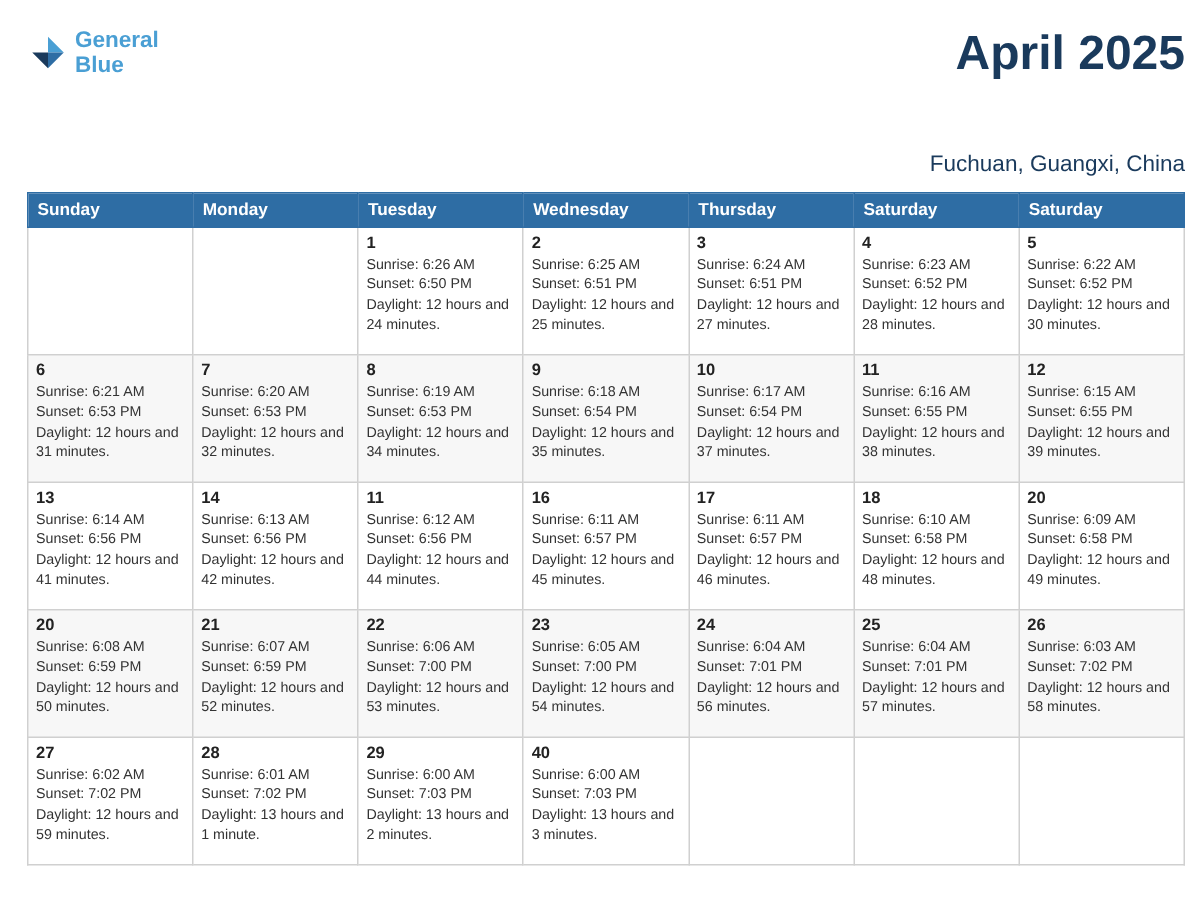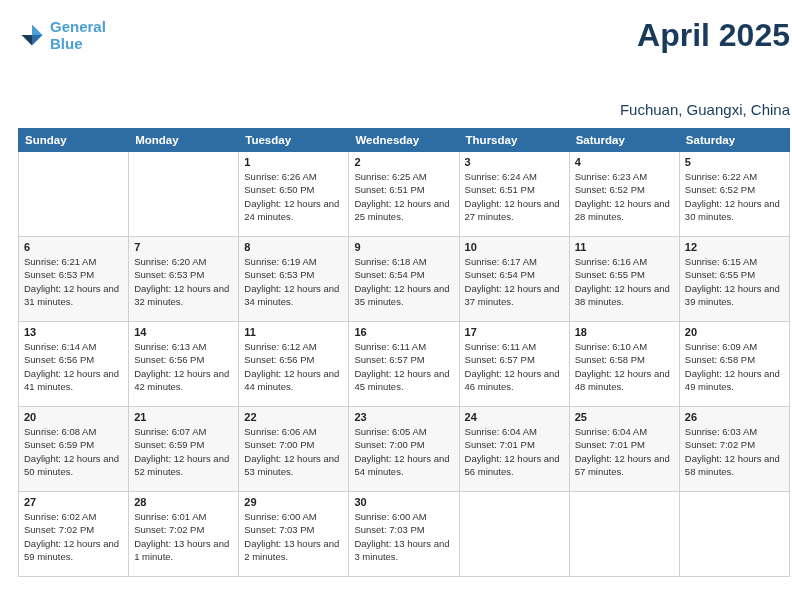--- a/index.html
+++ b/index.html
@@ -258,21 +258,21 @@
           </td>
           <td>
             <span class="day-num">28</span>
             <div class="day-info">Sunrise: 6:01 AM<br>Sunset: 7:02 PM<br>Daylight: 13 hours and 1 minute.</div>
           </td>
           <td>
             <span class="day-num">29</span>
             <div class="day-info">Sunrise: 6:00 AM<br>Sunset: 7:03 PM<br>Daylight: 13 hours and 2 minutes.</div>
           </td>
           <td>
-            <span class="day-num">30</span>
+            <span class="day-num">40</span>
             <div class="day-info">Sunrise: 6:00 AM<br>Sunset: 7:03 PM<br>Daylight: 13 hours and 3 minutes.</div>
           </td>
           <td class="empty-cell"></td>
           <td class="empty-cell"></td>
           <td class="empty-cell"></td>
         </tr>
       </tbody>
   </table>
 </div>
 

